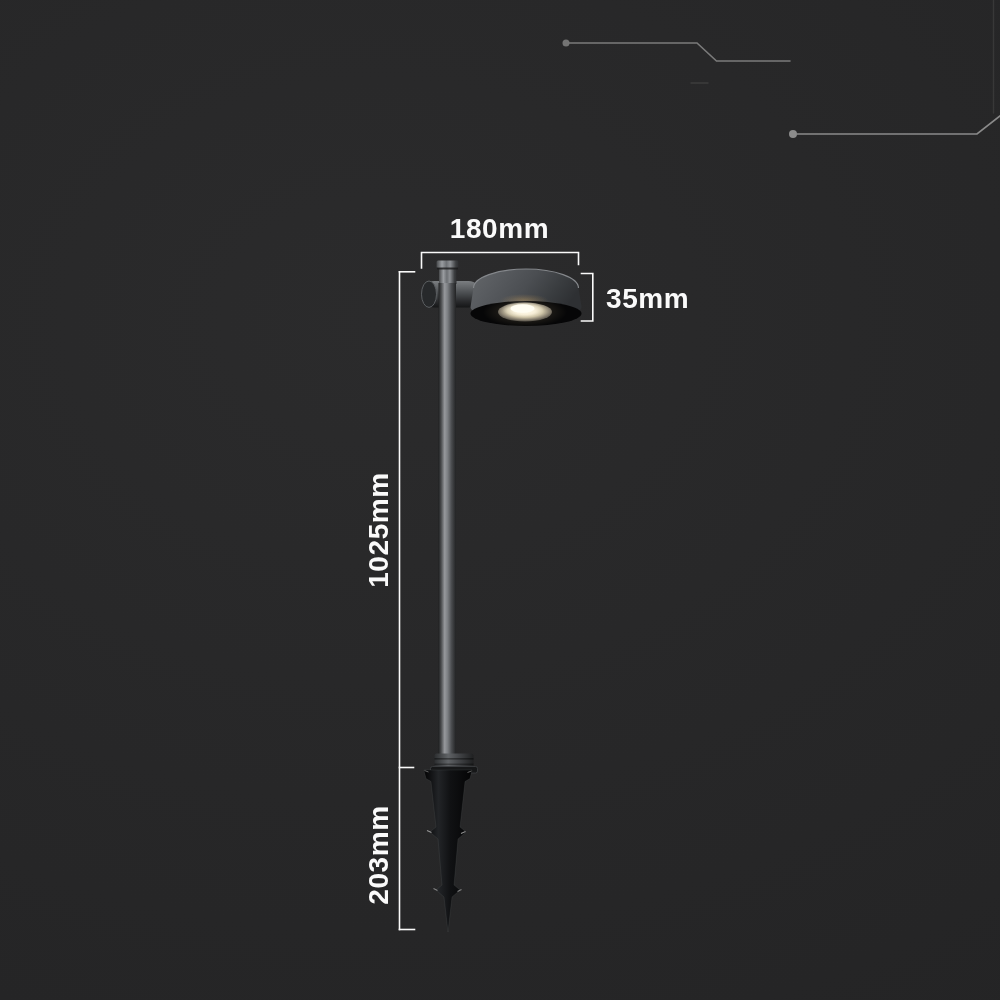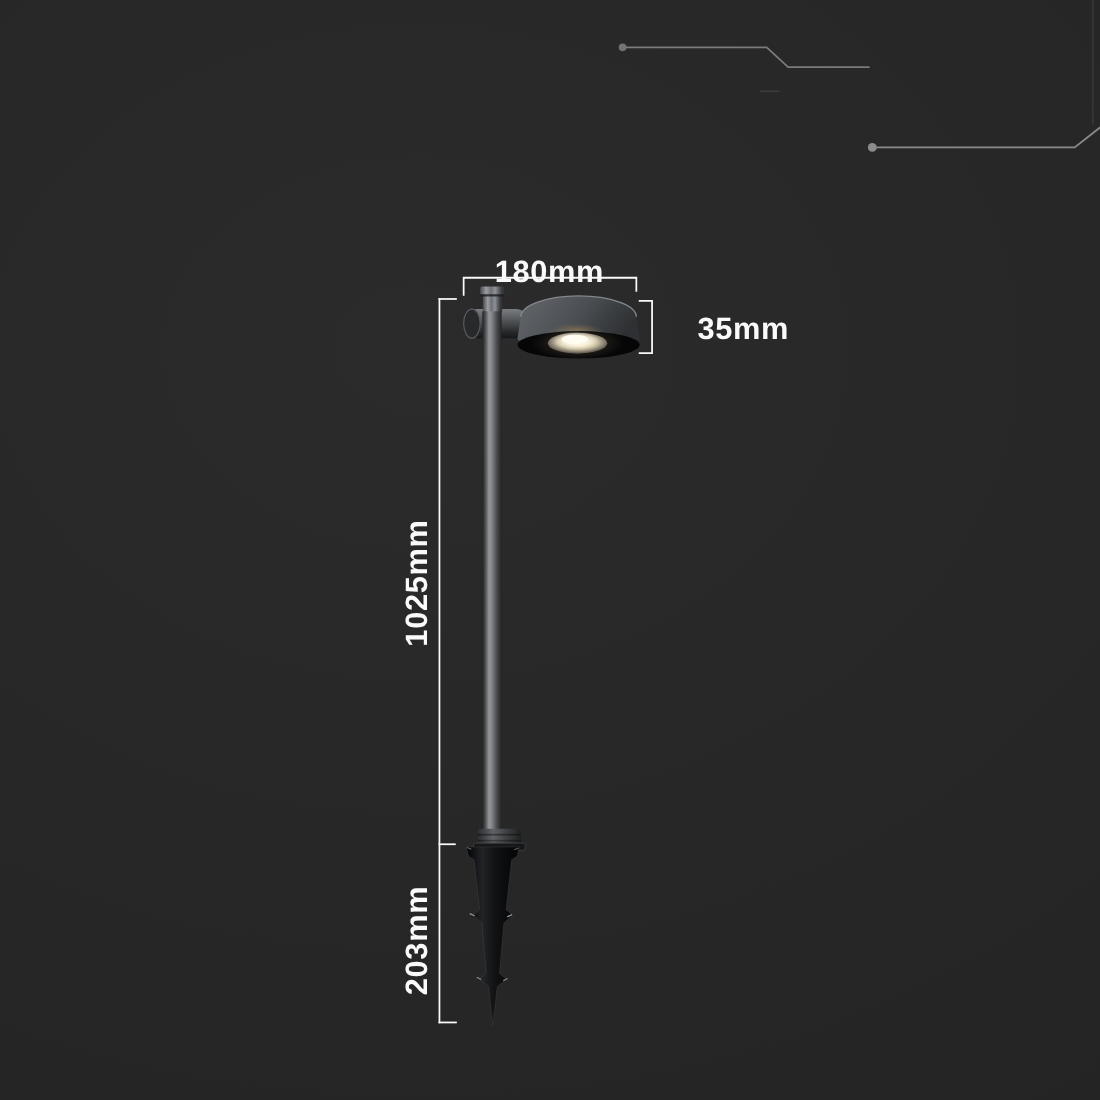--- a/index.html
+++ b/index.html
@@ -27,26 +27,26 @@
     position: absolute;
     color: var(--label-text, #fafafa);
     font-size: 28px;
     font-weight: 600;
     letter-spacing: 0.6px;
     line-height: 1;
     white-space: nowrap;
     user-select: none;
   }
   .dim-label.h-width {
-    left: 419px; top: 233px;
+    left: 419px; top: 215px;
     width: 161px;
     text-align: center;
   }
   .dim-label.h-height {
-    left: 634px; top: 285px;
+    left: 606px; top: 285px;
   }
   .dim-label.rotated {
     transform: translate(-50%, -50%) rotate(-90deg);
   }
   .dim-label.p-height {
     left: 379px; top: 530px;
   }
   .dim-label.s-length {
     left: 379px; top: 855px;
   }

